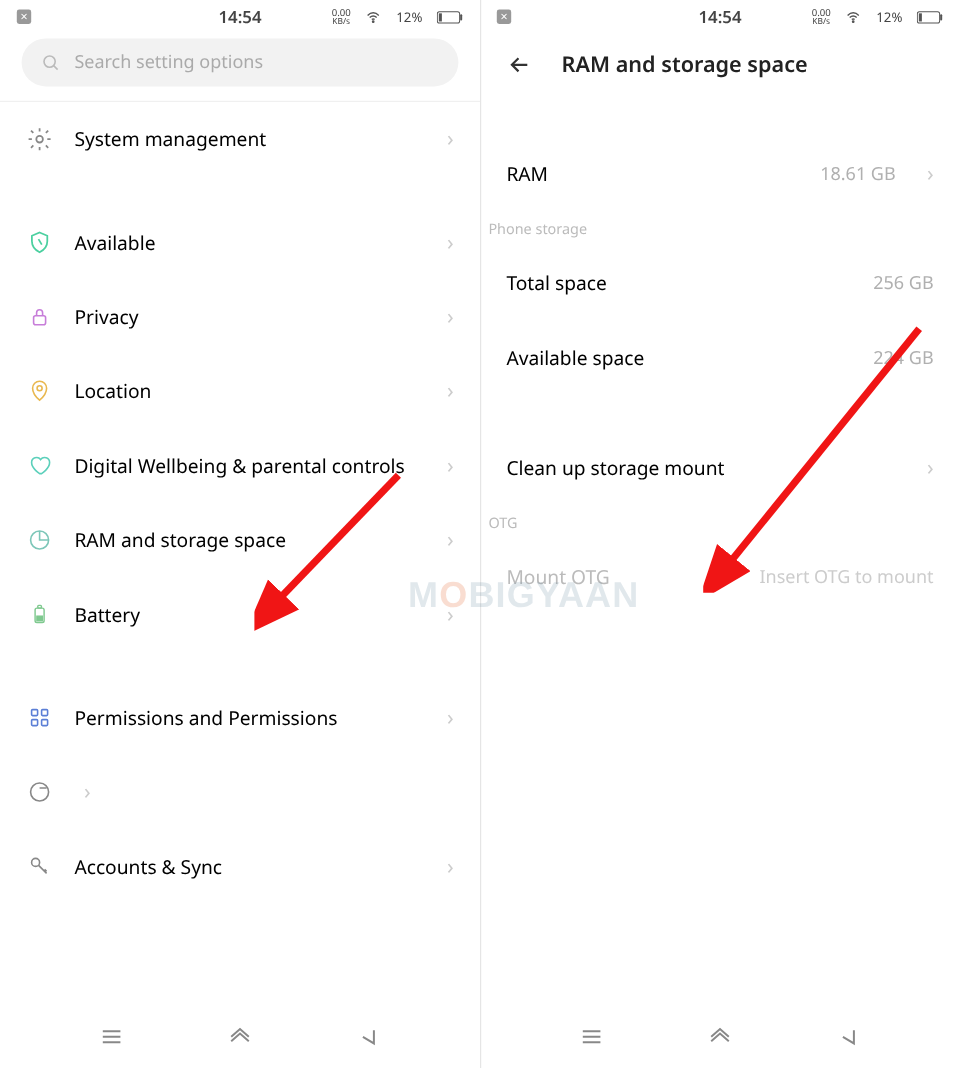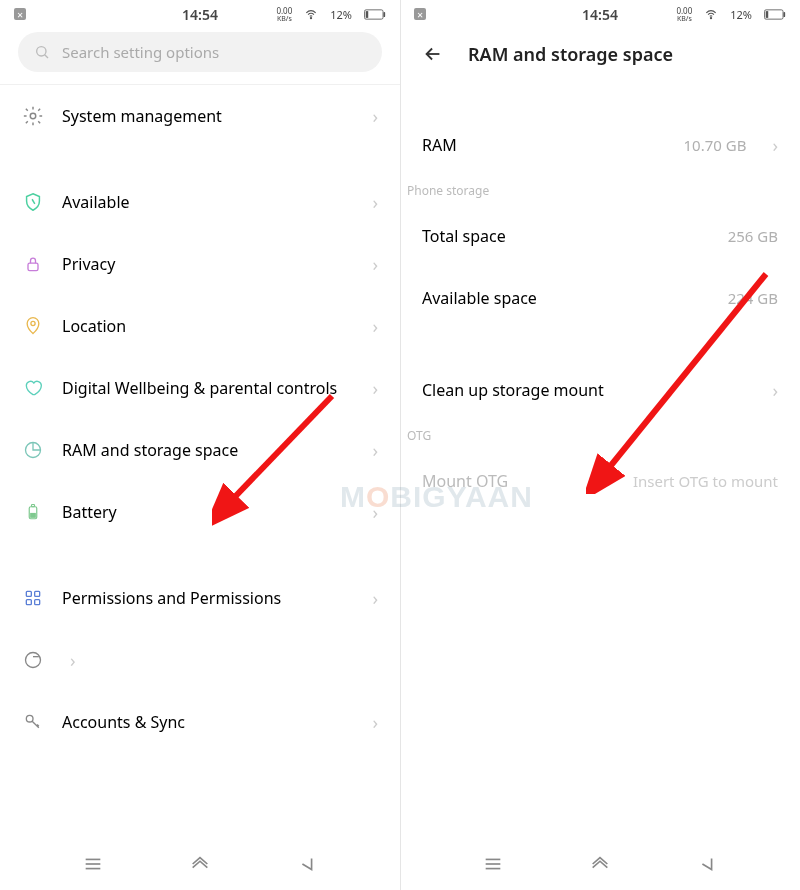--- a/index.html
+++ b/index.html
@@ -352,21 +352,21 @@
           <path d="M11 18l-6-6 6-6"></path>
         </svg>
     </span>
     <h2>RAM and storage space</h2>
   </div>
 
   <div style="height:36px"></div>
 
   <div class="row">
     <span class="label">RAM</span>
-    <span class="value">10.70 GB</span>
+    <span class="value">18.61 GB</span>
     <span class="chevron">›</span>
   </div>
 
   <div class="section-label">Phone storage</div>
 
   <div class="row">
     <span class="label">Total space</span>
     <span class="value">256 GB</span>
   </div>
 

